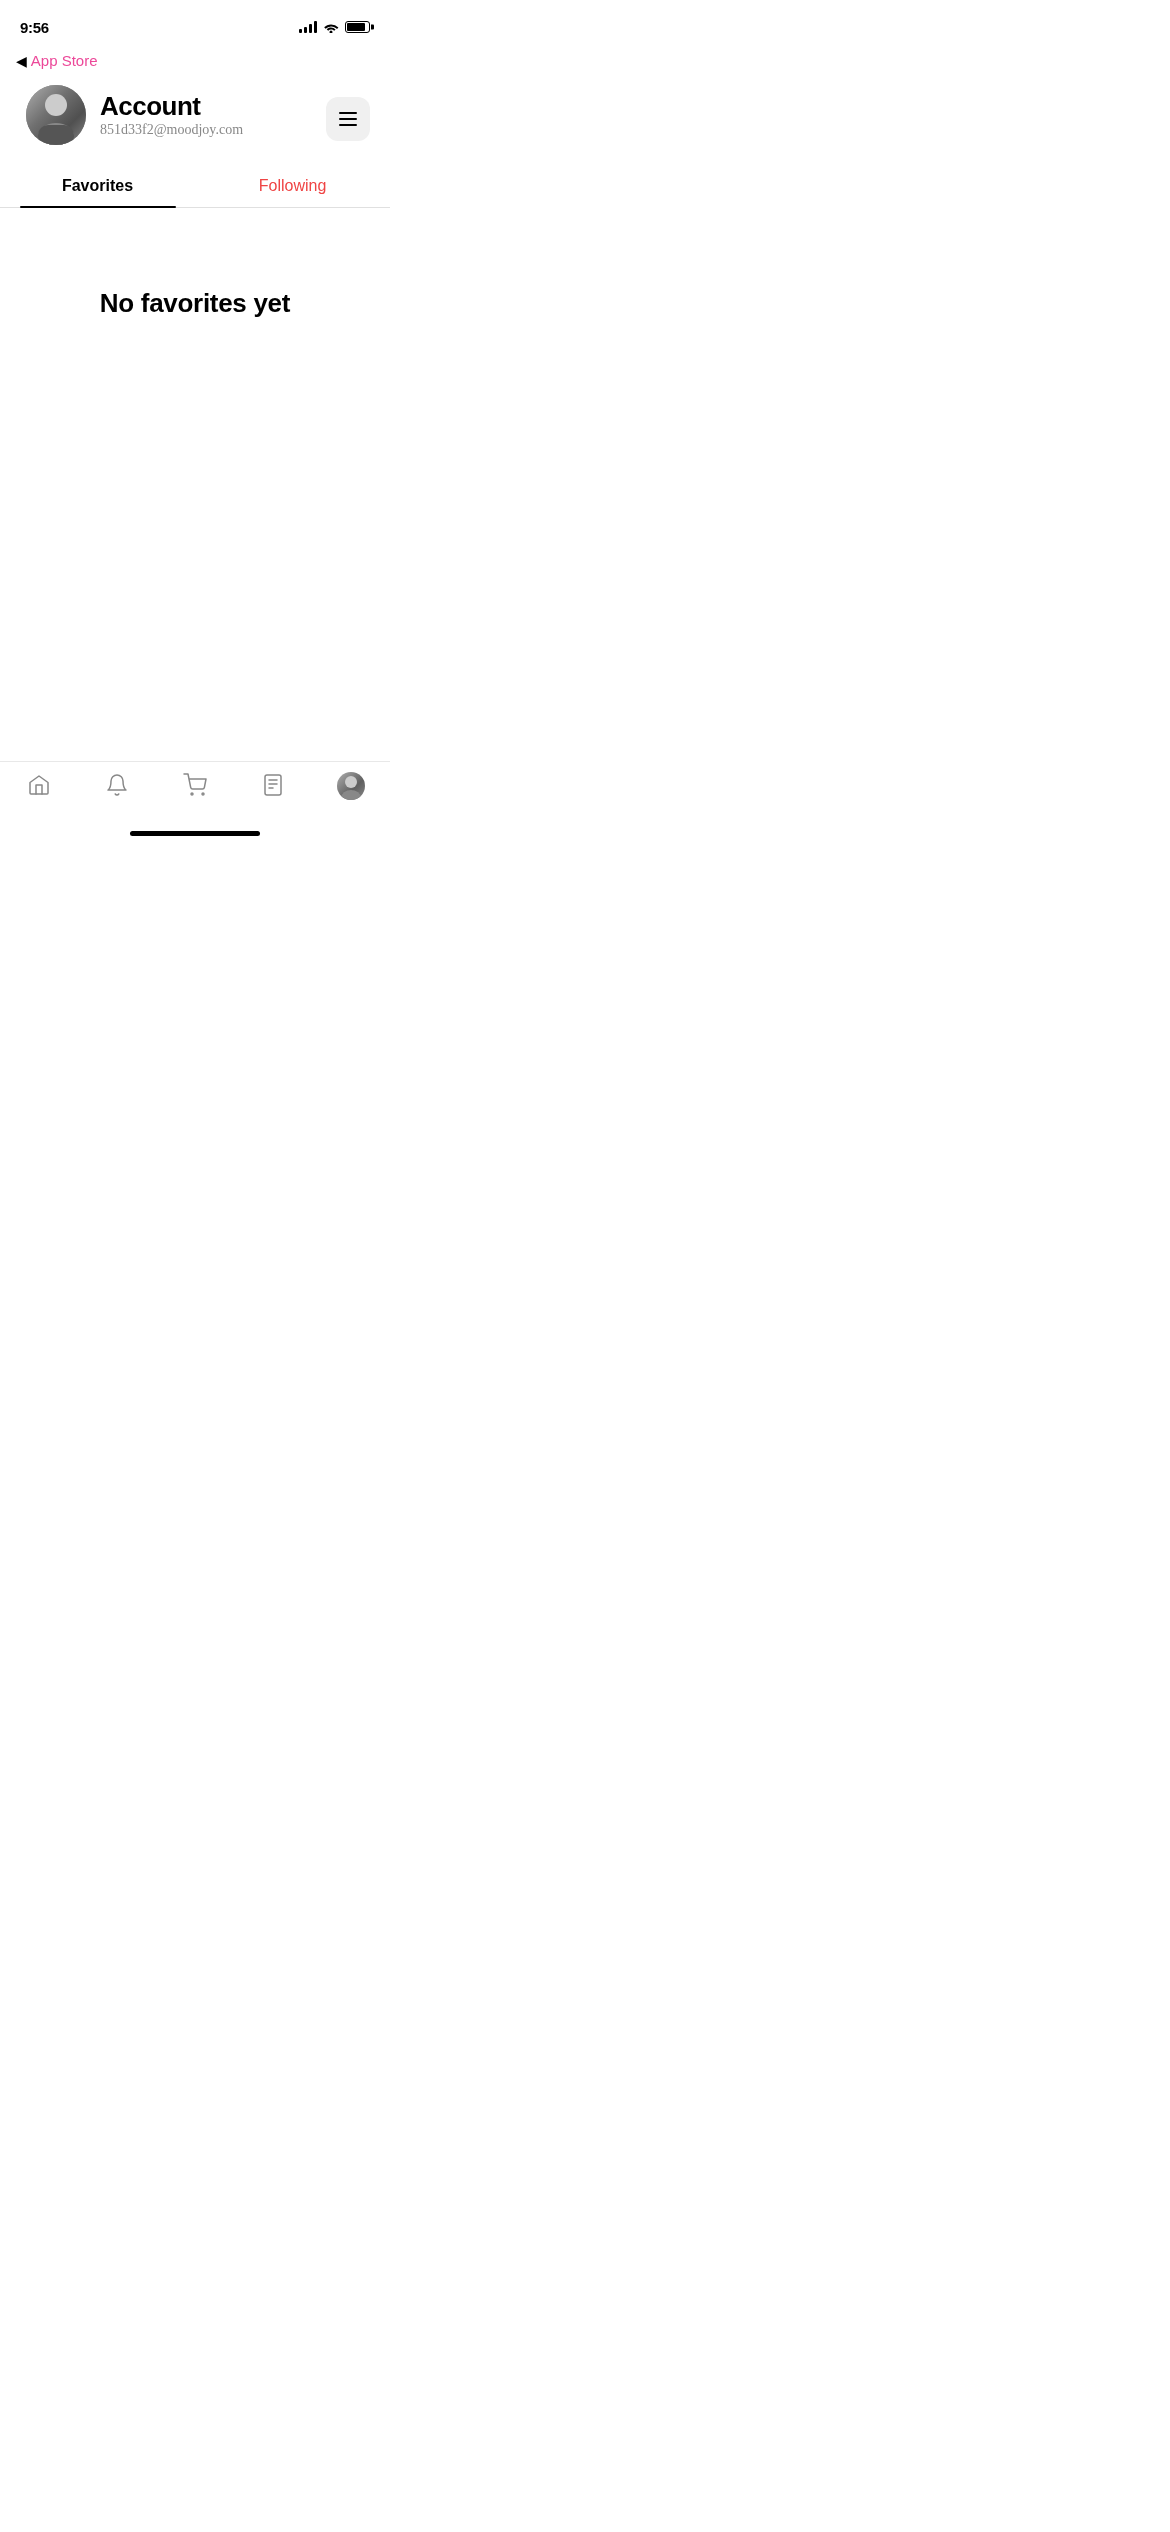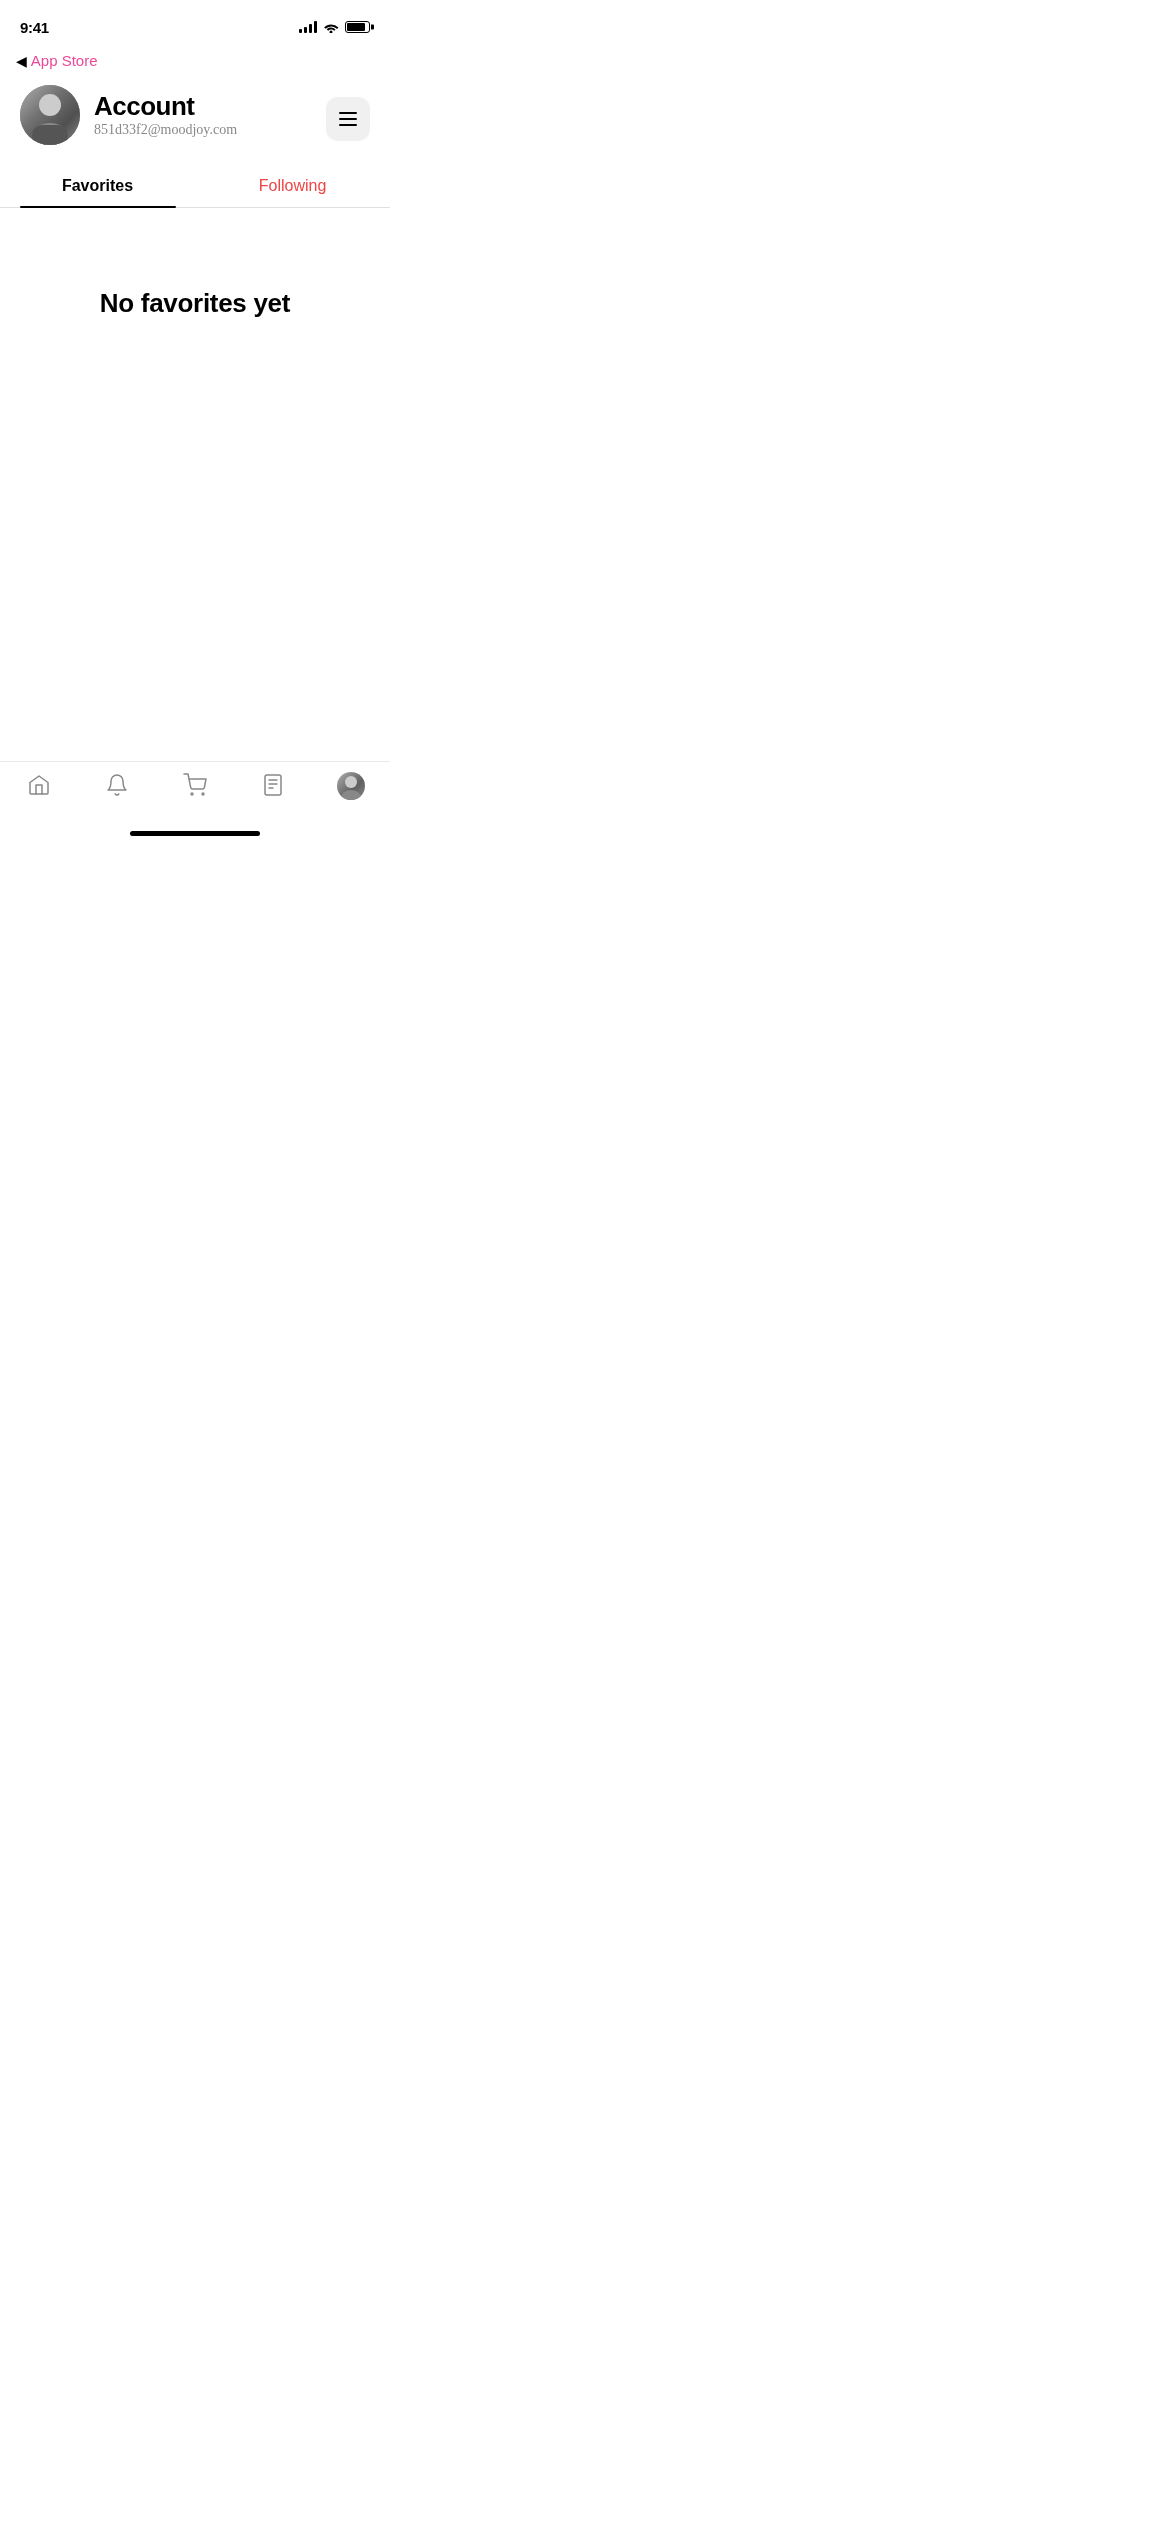--- a/index.html
+++ b/index.html
@@ -99,21 +99,21 @@
 
     .back-label {
       font-size: 15px;
       color: #ec4899;
     }
 
     
     .profile-header {
       display: flex;
       align-items: center;
-      padding: 8px 20px 16px 20px;
+      padding: 8px 20px 16px 26px;
       position: relative;
     }
 
     .avatar {
       width: 60px;
       height: 60px;
       border-radius: 50%;
       overflow: hidden;
       margin-right: 14px;
       flex-shrink: 0;
@@ -295,21 +295,21 @@
       position: absolute;
       bottom: -2px;
       left: 50%;
       transform: translateX(-50%);
     }
   </style>
 </head>
 <body>
 
 <div class="status-bar">
-  <span class="status-time">9:41</span>
+  <span class="status-time">9:56</span>
   <div class="status-icons">
     <div class="signal-bars">
       <div class="signal-bar" style="height:4px;"></div>
       <div class="signal-bar" style="height:6px;"></div>
       <div class="signal-bar" style="height:9px;"></div>
       <div class="signal-bar" style="height:12px;"></div>
     </div>
     <svg width="16" height="12" viewBox="0 0 16 12" fill="none">
       <path d="M8 9.5a1.5 1.5 0 100 3 1.5 1.5 0 000-3z" fill="#000"></path>
       <path d="M8 6.5C6.34 6.5 4.84 7.17 3.75 8.25l1.42 1.42A4.5 4.5 0 018 8.5c1.24 0 2.36.5 3.17 1.32l1.42-1.42A6.49 6.49 0 008 6.5z" fill="#000"></path>

